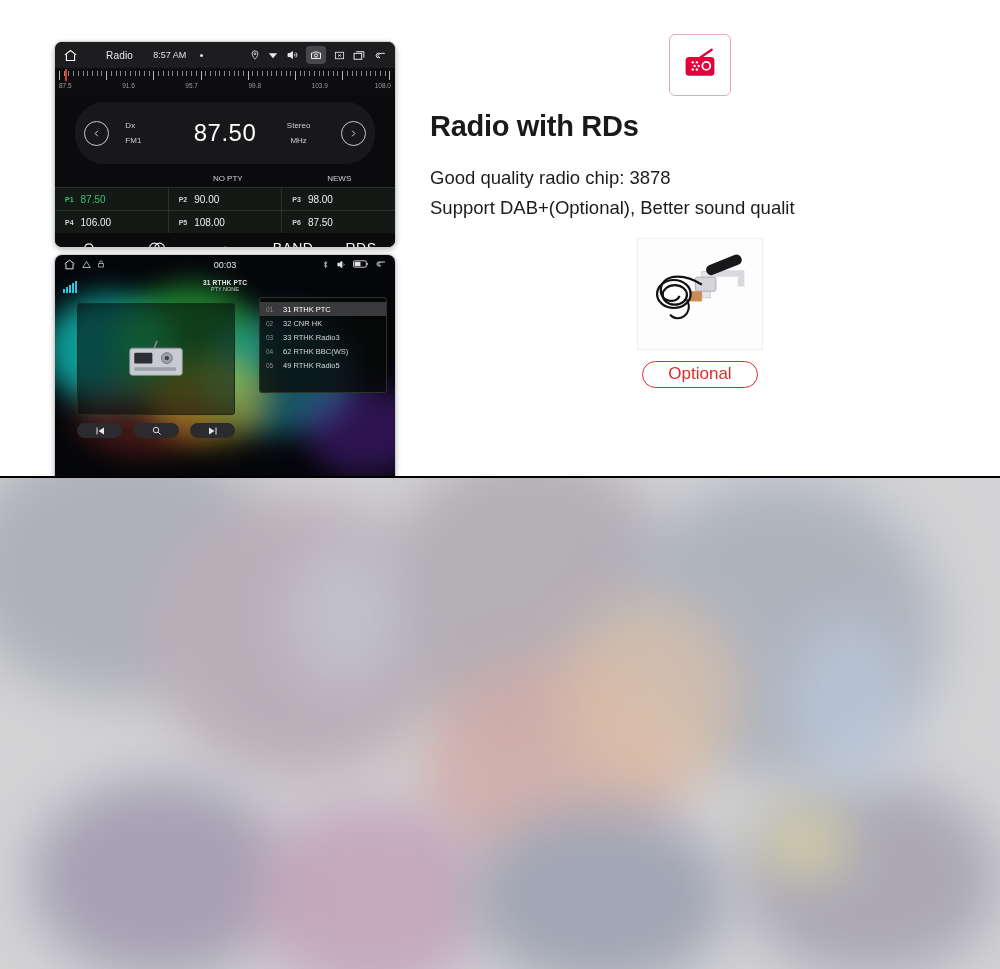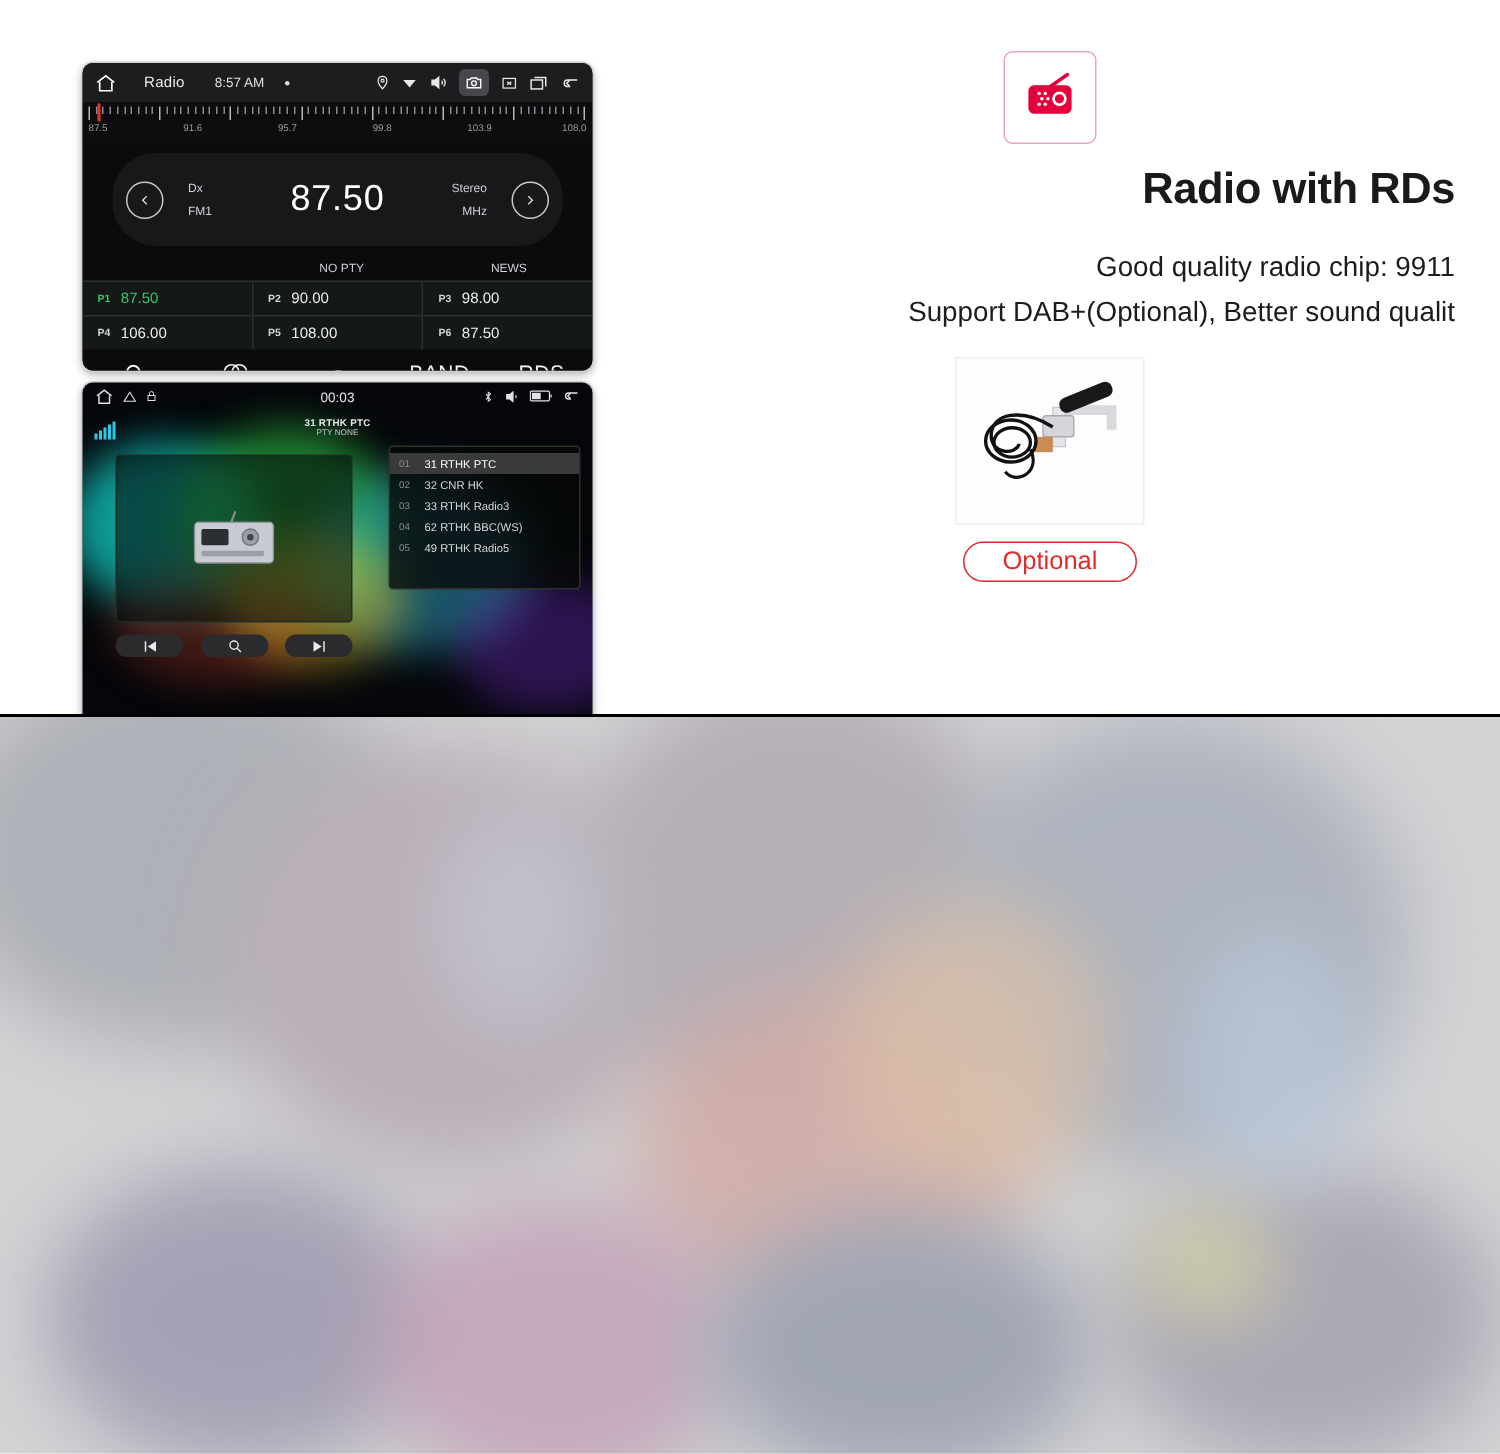--- a/index.html
+++ b/index.html
@@ -15,21 +15,21 @@
     box-shadow: 0 0 0 1px #cfcfcf, 0 2px 6px rgba(0,0,0,.35);
     overflow: hidden;
   }
   
   #radio-screen-1 { left: 55px; top: 42px; width: 340px; height: 205px; }
   .rs-statusbar {
     height: 26px; background: #1d1d1f; display: flex; align-items: center;
     padding: 0 8px; color: #e9e9ec; font-size: 9.5px; gap: 6px;
   }
   .sb-home { width: 15px; height: 15px; flex: 0 0 auto; }
-  .sb-title { font-size: 10px; letter-spacing:.2px; margin-left: 12px; }
+  .sb-title { font-size: 10px; letter-spacing:.2px; margin-left: 22px; }
   .sb-time { font-size: 9px; margin-left: 14px; opacity: .95;}
   .sb-dot { width:3px;height:3px;border-radius:50%;background:#ddd;margin-left:8px;}
   .sb-spacer { flex: 1 1 auto; }
   .sb-icons { display:flex; align-items:center; gap:8px; }
   .sb-icons svg { display:block; }
   .sb-cam-wrap { width:20px;height:18px;border-radius:4px;background:#48484c;display:flex;align-items:center;justify-content:center;}
 
   .freq-scale { position: relative; height: 28px; background: #0d0d0f; }
   .ticks { position:absolute; left:4px; right:4px; top:3px; height:9px; display:flex; justify-content:space-between; }
   .ticks i { display:block; width:1px; background:#8a8a8e; height:5px; }
@@ -40,21 +40,21 @@
   .freq-labels span:last-child { text-align:right; flex: 0 0 auto; }
 
   .tuner-body { background:#0b0b0d; height:74px; display:flex; align-items:center; justify-content:center; }
   .tuner-pill {
     width: 300px; height: 62px; border-radius: 29px; background:#18181b;
     display:flex; align-items:center; justify-content:space-between; padding: 0 9px;
   }
   .circ-btn { width:25px;height:25px;border-radius:50%;border:1.2px solid #c8c8cc; color:#e4e4e8;
               display:flex;align-items:center;justify-content:center;font-size:11px; }
   .tcol { color:#cfcfd4; font-size:8px; line-height:1.9; width:52px;}
-  .tcol.r { text-align:right; }
+  .tcol.r { text-align:center; }
   .big-freq { color:#fff; font-size:24px; font-weight:400; letter-spacing:.5px; }
 
   .pty-row { display:flex; background:#0b0b0d; height:17px; color:#cfcfd4; font-size:8px; align-items:center;}
   .pty-row .c { flex:1 1 0; text-align:center;}
   .pty-row .c:first-child{ flex: 1.05 1 0; }
 
   .presets { background:#141916; }
   .preset-row { display:flex; height:23px; border-top:1px solid #2a302c; }
   .preset-cell { flex:1 1 0; display:flex; align-items:center; gap:7px; padding-left:10px; border-right:1px solid #2a302c;}
   .preset-cell:last-child{border-right:none;}
@@ -83,21 +83,21 @@
   .album-box { position:absolute; left:22px; top:48px; width:158px; height:112px; border:1px solid #232a22; border-radius:3px; background:rgba(3,6,5,.55); z-index:3;
      display:flex;align-items:center;justify-content:center;}
   .station-list { position:absolute; right:8px; top:42px; width:128px; height:96px; border:1px solid #2d3326; border-radius:3px; background:rgba(6,9,8,.78); z-index:3; padding:4px 0;}
   .sl-row { display:flex; gap:7px; padding:0 6px; height:14px; align-items:center; color:#d5d5d9; font-size:7.5px;}
   .sl-row.sel { background:#3a3a3c; color:#fff; }
   .sl-idx { color:#8c8c90; font-size:6.5px; width:10px;}
   .media-ctrls { position:absolute; left:22px; top:168px; width:158px; display:flex; justify-content:space-between; z-index:3;}
   .mc-btn { width:45px;height:15px;border-radius:8px;background:#2b2b2e;display:flex;align-items:center;justify-content:center;color:#e8e8ec;font-size:8px;}
 
   
-  .radio-right { position:absolute; left:430px; top:34px; width:540px; text-align:right; }
+  .radio-right { position:absolute; left:430px; top:34px; width:540px; text-align:left; }
   .icon-card { width:62px;height:62px;margin:0 auto; border:1px solid #e8a6bb; border-radius:6px; background:#fff;
      display:flex;align-items:center;justify-content:center;}
   .radio-title { margin-top:14px; font-size:29px; font-weight:bold; color:#1a1a1a; letter-spacing:-.3px;}
   .radio-lines { margin-top:20px; color:#1c1c1c; font-size:18.5px; line-height:1.62; }
   .ant-card { width:124px;height:110px;margin:16px auto 0; background:#fdfdfd; box-shadow:0 0 0 1px #efefef;
      display:flex;align-items:center;justify-content:center; }
   .optional-badge { width:116px;height:27px;margin:12px auto 0; border:1.6px solid #e02b2b; border-radius:14px;
      display:flex;align-items:center;justify-content:center;color:#e02b2b;font-size:17px;}
 
   
@@ -478,21 +478,21 @@
             <circle cx="18.5" cy="17" r="1.3"></circle>
           <circle cx="16" cy="21" r="1.3"></circle>
             <circle cx="20.5" cy="21" r="1.3"></circle>
           <circle cx="14" cy="25" r="1.3"></circle>
             <circle cx="18.5" cy="25" r="1.3"></circle>
         </g>
       </svg>
     </div>
     <div class="radio-title">Radio with RDs</div>
     <div class="radio-lines">
-      <div>Good quality radio chip: 9911</div>
+      <div>Good quality radio chip: 3878</div>
       <div>Support DAB+(Optional), Better sound qualit</div>
     </div>
     <div class="ant-card">
       <svg viewBox="0 0 120 104" width="112" height="98">
         <rect x="0" y="0" width="120" height="104" fill="#fdfdfd"></rect>
         <path d="M70 30 L104 30 L104 44" fill="none" stroke="#d9d9dd" stroke-width="7"></path>
         <rect x="62" y="28" width="9" height="28" fill="#e6e6ea" stroke="#c9c9cf"></rect>
         <rect x="55" y="34" width="22" height="15" rx="2" fill="#d6d6da" stroke="#a9a9af"></rect>
         <rect x="49" y="49" width="13" height="11" fill="#c98c52"></rect>
         <g transform="rotate(-22 84 22)">

